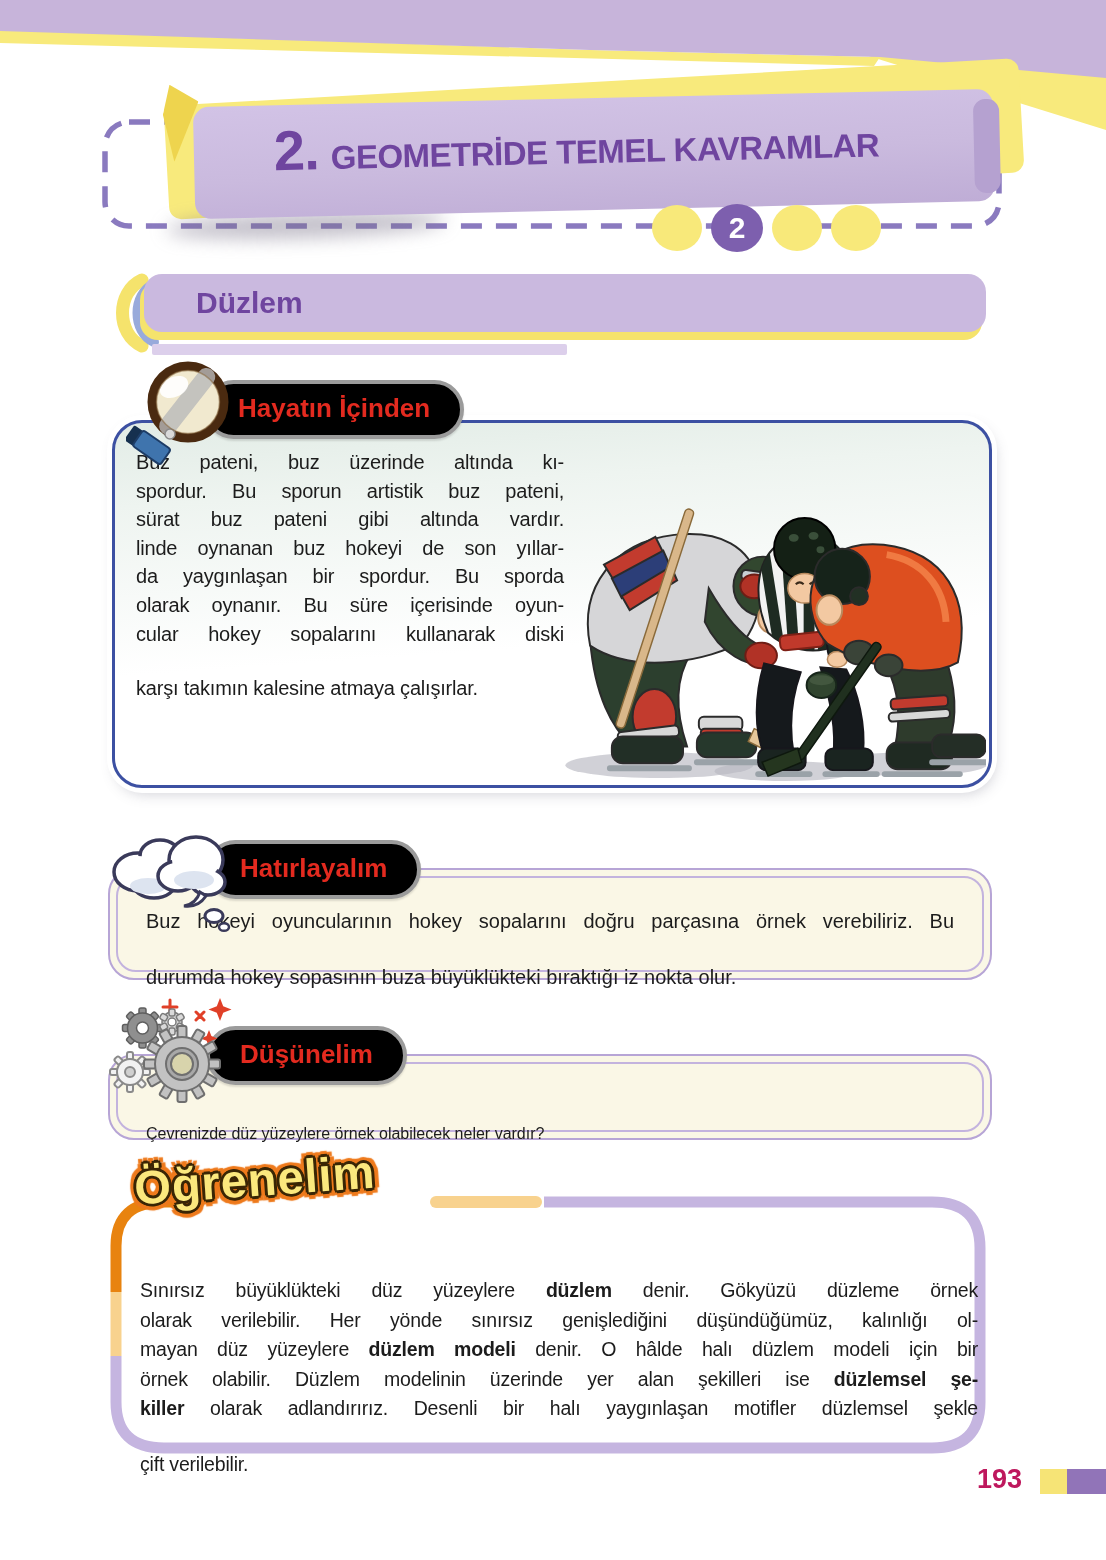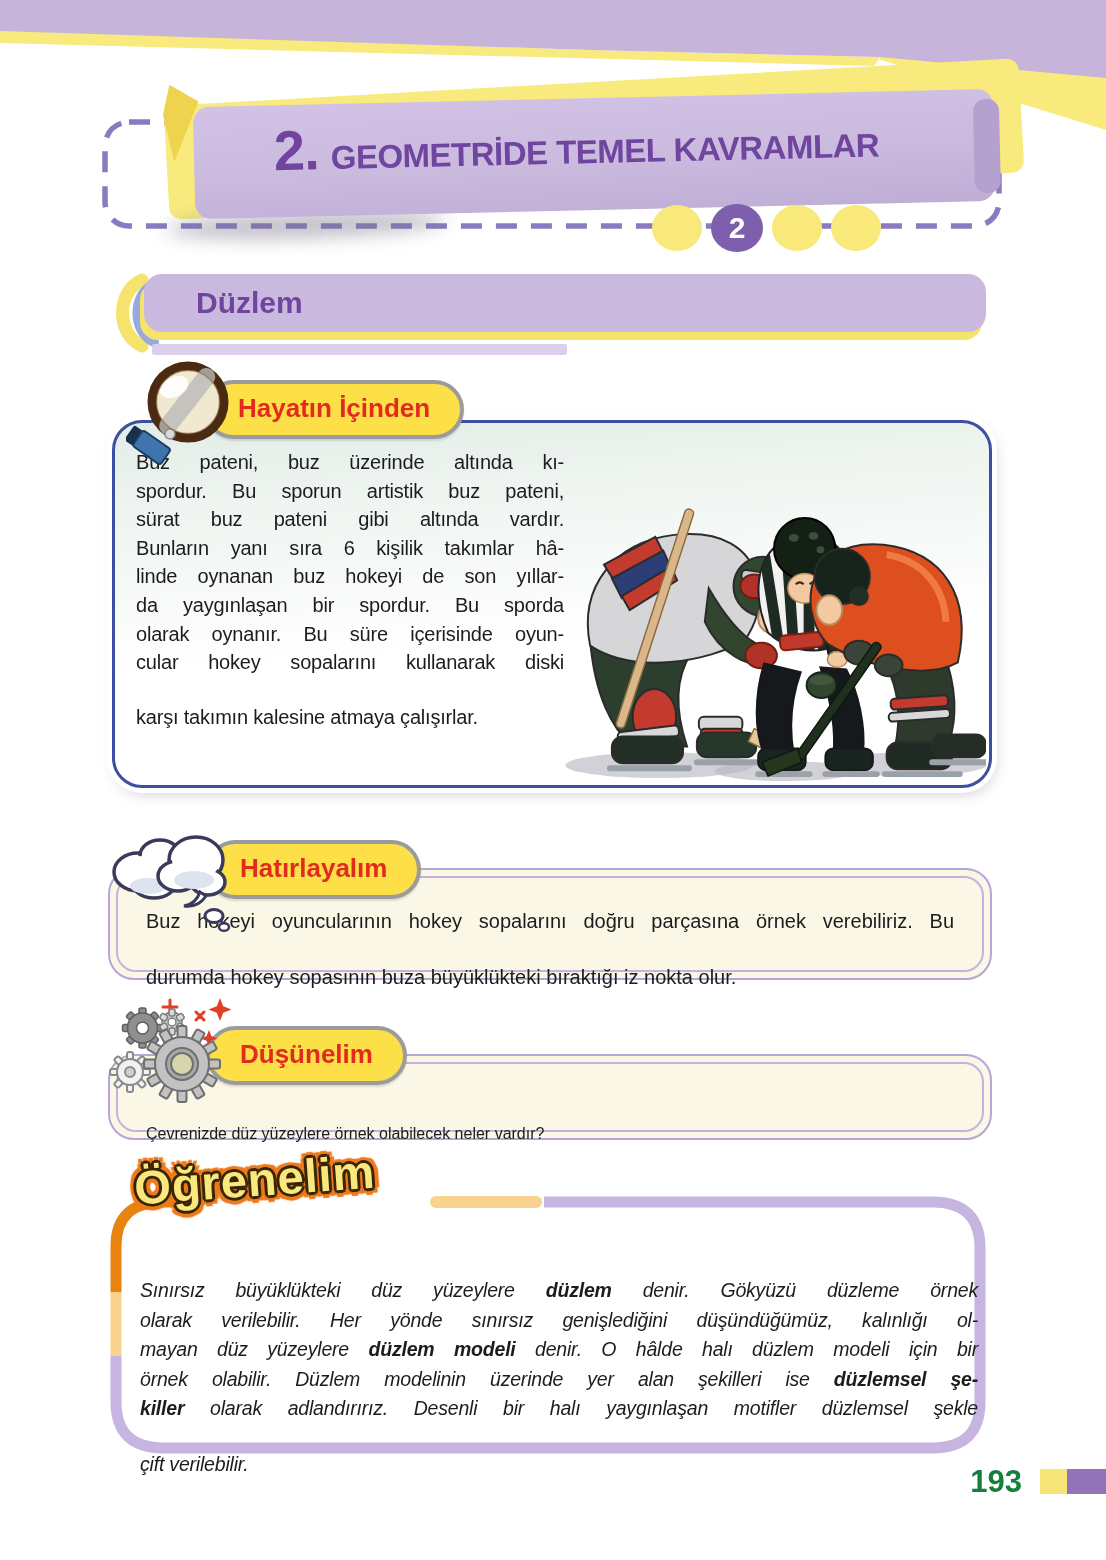--- a/index.html
+++ b/index.html
@@ -61,21 +61,21 @@
   .duzlem-bar {
     left:36px; top:2px; right:8px; height:58px; background:#cab9df;
     border-radius:18px; box-shadow:-4px 8px 0 0 #f5e36c;
     display:flex; align-items:center; padding-left:52px;
   }
   .duzlem-title { font-size:30px; font-weight:800; color:#6f459f; }
   .duzlem-strip { left:44px; top:72px; width:415px; height:11px; background:#dccfeb; border-radius:2px; }
 
   
   .pill {
-    background:#fde047; border:4px solid #9b9b9b; border-radius:40px;
+    background:#000000; border:4px solid #9b9b9b; border-radius:40px;
     padding:9px 30px 11px 30px; z-index:3; box-shadow:0 2px 2px rgba(0,0,0,.12);
     white-space:nowrap;
   }
   .pill span { font-size:26px; font-weight:700; color:#e32a1f; }
 
   
   .hayat-wrap { left:110px; top:358px; width:884px; height:432px; }
   .hayat-box {
     left:2px; right:2px; top:62px; bottom:2px;
     border:3px solid #3c50a2; border-radius:30px;
@@ -119,25 +119,25 @@
   .ogren-title {
     left:28px; top:-6px; z-index:3; transform:rotate(-4deg);
     font-size:47px; font-weight:800; letter-spacing:1px; color:#fbe87d;
     text-shadow:
       -2px -2px 0 #3a2605, 2px -2px 0 #3a2605, -2px 2px 0 #3a2605, 2px 2px 0 #3a2605,
       0 -3px 0 #3a2605, 0 3px 0 #3a2605, -3px 0 0 #3a2605, 3px 0 0 #3a2605,
       -5px -5px 1px #ee7a1c, 5px -5px 1px #ee7a1c, -5px 5px 1px #ee7a1c,
       5px 5px 1px #ee7a1c, 0 7px 1px #ee7a1c, 0 -6px 1px #ee7a1c,
       7px 0 1px #ee7a1c, -6px 0 1px #ee7a1c;
   }
-  .ogren-text { left:34px; top:118px; width:838px; font-size:19.5px; line-height:29.5px; letter-spacing:-0.2px;font-style:italic; }
+  .ogren-text { left:34px; top:118px; width:838px; font-size:19.5px; line-height:29.5px; letter-spacing:-0.2px; }
 
   
   .page-num { left:930px; top:1464px; width:92px; text-align:right;
-    font-size:31px; font-weight:800; color:#15803d; }
+    font-size:27px; font-weight:800; color:#be185d; }
   .bar-yellow { left:1040px; top:1469px; width:27px; height:25px; background:#f6e476; }
   .bar-purple { left:1067px; top:1469px; width:39px; height:25px; background:#9174b8; }
 </style>
 </head>
 <body>
 
 <div id="page">
 
   <svg class="abs top-deco" viewBox="0 0 1106 140" aria-hidden="true">
     <polygon points="0,30 590,50 880,57 874,66 0,43" fill="#f8ea7c"></polygon>
@@ -188,21 +188,20 @@
       <circle cx="62" cy="48" r="36" fill="#f1e9cf" stroke="#4a2a10" stroke-width="9"></circle>
       <rect x="52" y="8" width="18" height="80" rx="9" fill="#b9b9b9" opacity="0.8" transform="rotate(38 62 48)"></rect>
       <circle cx="44" cy="80" r="5" fill="#d9d9d9" stroke="#8a8a8a" stroke-width="1.5"></circle>
       <ellipse cx="48" cy="33" rx="15" ry="10" fill="#ffffff" opacity="0.9" transform="rotate(-25 48 33)"></ellipse>
       <circle cx="62" cy="48" r="31.5" fill="none" stroke="#8a6a42" stroke-width="1.5" opacity="0.6"></circle>
     </svg>
     <div class="abs hayat-text">
         <div class="tline"><span>Buz pateni, buz üzerinde altında kı-</span></div>
         <div class="tline"><span>spordur. Bu sporun artistik buz pateni,</span></div>
         <div class="tline"><span>sürat buz pateni gibi altında vardır.</span></div>
-        <div class="tline"><span>Bunların yanı sıra 6 kişilik takımlar hâ-</span></div>
         <div class="tline"><span>linde oynanan buz hokeyi de son yıllar-</span></div>
         <div class="tline"><span>da yaygınlaşan bir spordur. Bu sporda</span></div>
         <div class="tline"><span>olarak oynanır. Bu süre içerisinde oyun-</span></div>
         <div class="tline"><span>cular hokey sopalarını kullanarak diski</span></div>
         <div class="tline last"><span>karşı takımın kalesine atmaya çalışırlar.</span></div>
       </div>
 
     <svg class="abs hockey" viewBox="0 0 430 350" aria-hidden="true">
       <ellipse cx="100" cy="331" rx="95" ry="13" fill="#b9b9c2" opacity="0.65"></ellipse>
       <ellipse cx="228" cy="337" rx="72" ry="10" fill="#b9b9c2" opacity="0.65"></ellipse>

